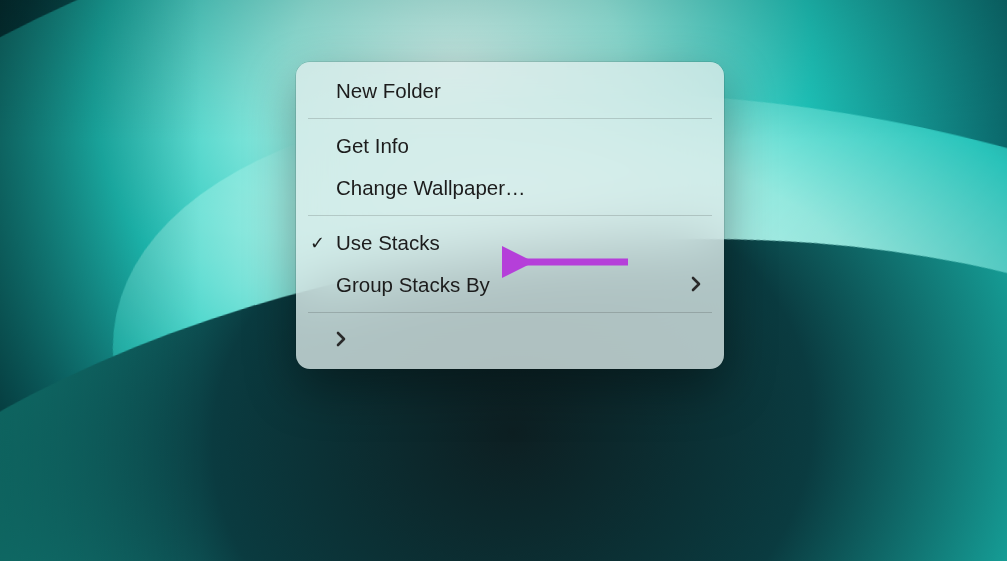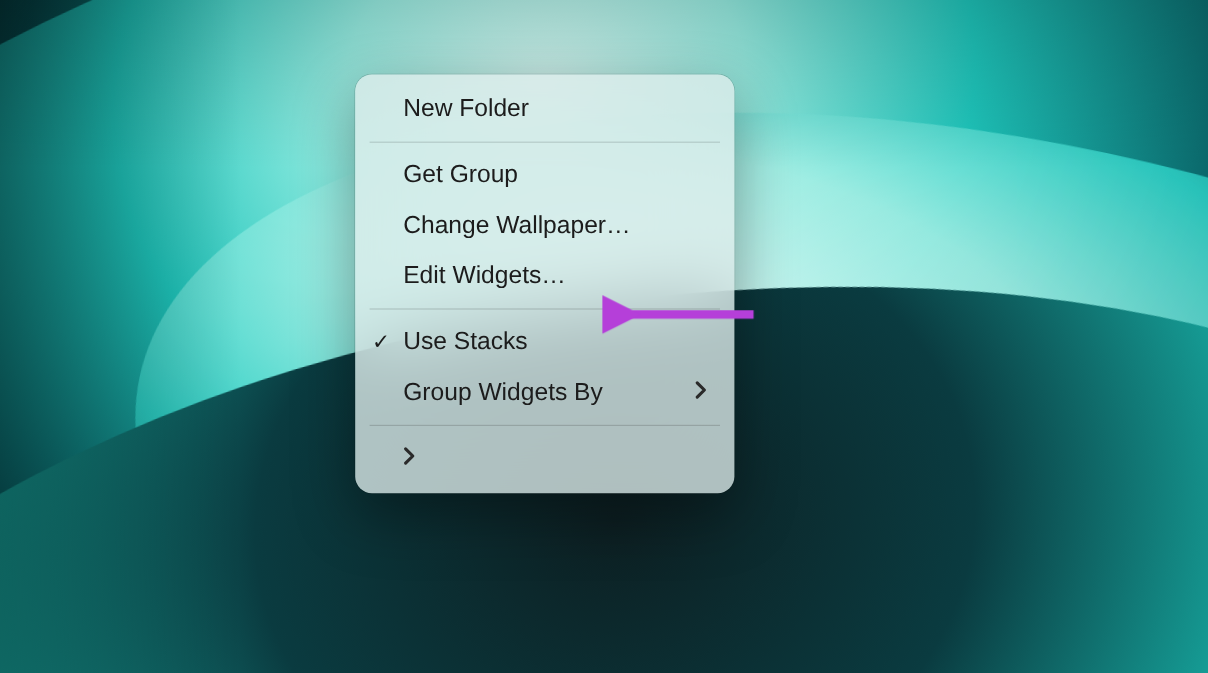--- a/index.html
+++ b/index.html
@@ -29,21 +29,21 @@
   .w4 { width: 1500px; height: 700px; left: 100px; top: 120px;
         background: radial-gradient(ellipse at 30% 30%, #e6fcf8 0%, #a9f0e6 20%, #2fd2c7 38%, transparent 55%);
         transform: rotate(12deg); opacity: .85; }
   .shade-top { position:absolute; inset:0; background: linear-gradient(180deg, rgba(0,0,0,0.15), transparent 25%); }
   .shade-left { position:absolute; inset:0; background: linear-gradient(90deg, rgba(0,0,0,0.35), transparent 20%); }
 
   
   .context-menu {
     position: absolute;
     left: 296px; top: 62px;
-    width: 316px;
+    width: 428px;
     background: rgba(222, 236, 234, 0.78);
     backdrop-filter: blur(30px);
     -webkit-backdrop-filter: blur(30px);
     border-radius: 14px;
     box-shadow: 0 0 0 0.6px rgba(0,0,0,0.18), 0 18px 50px rgba(0,0,0,0.38);
     padding: 8px 0;
   }
   .menu-item {
     display: flex;
     align-items: center;
@@ -90,37 +90,34 @@
 
 <div class="context-menu">
 
   <div class="menu-item">
     <span class="label">New Folder</span>
   </div>
 
   <div class="separator"></div>
 
   <div class="menu-item">
-    <span class="label">Get Group</span>
+    <span class="label">Get Info</span>
   </div>
   <div class="menu-item">
     <span class="label">Change Wallpaper…</span>
-  </div>
-  <div class="menu-item">
-    <span class="label">Edit Widgets…</span>
   </div>
 
   <div class="separator"></div>
 
   <div class="menu-item">
     <span class="check">✓</span>
     <span class="label">Use Stacks</span>
   </div>
   <div class="menu-item">
-    <span class="label">Group Widgets By</span>
+    <span class="label">Group Stacks By</span>
     <span class="chevron">
       <svg width="11" height="16" viewBox="0 0 11 16">
           <path d="M2 2 L8 8 L2 14" stroke="#2a2a2a" stroke-width="2.6" fill="none" stroke-linecap="round" stroke-linejoin="round"></path>
         </svg>
     </span>
   </div>
 
   <div class="separator"></div>
 
   <div class="menu-item">

